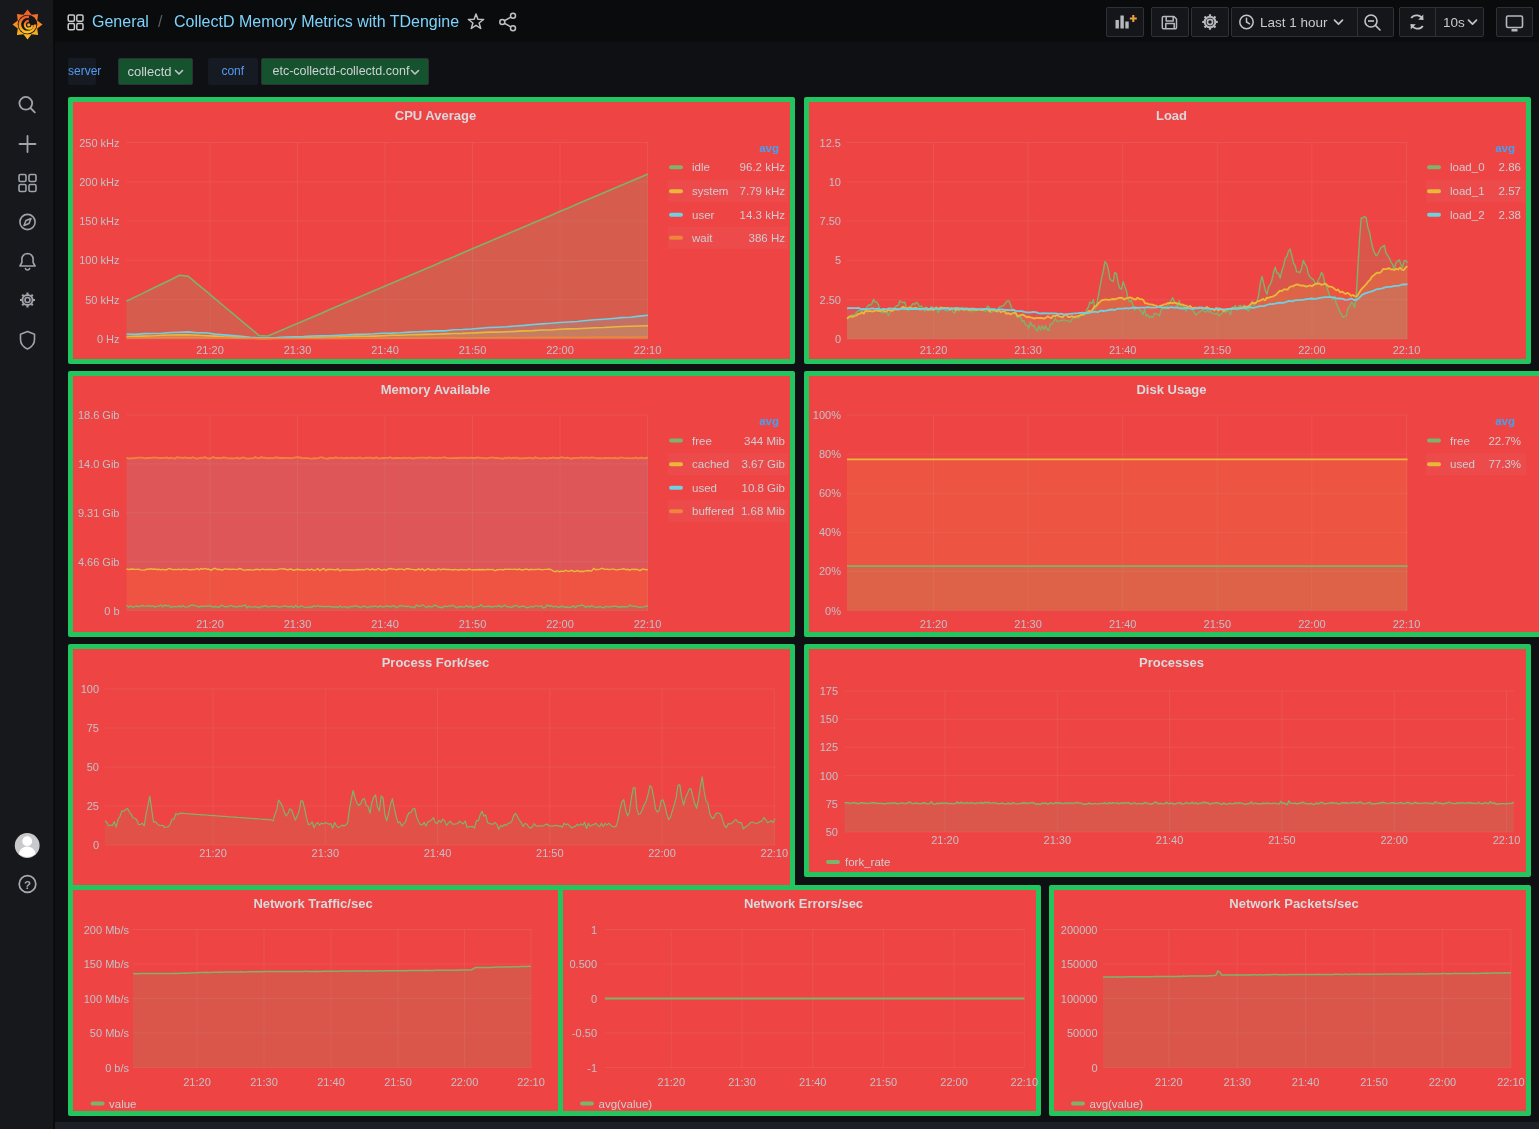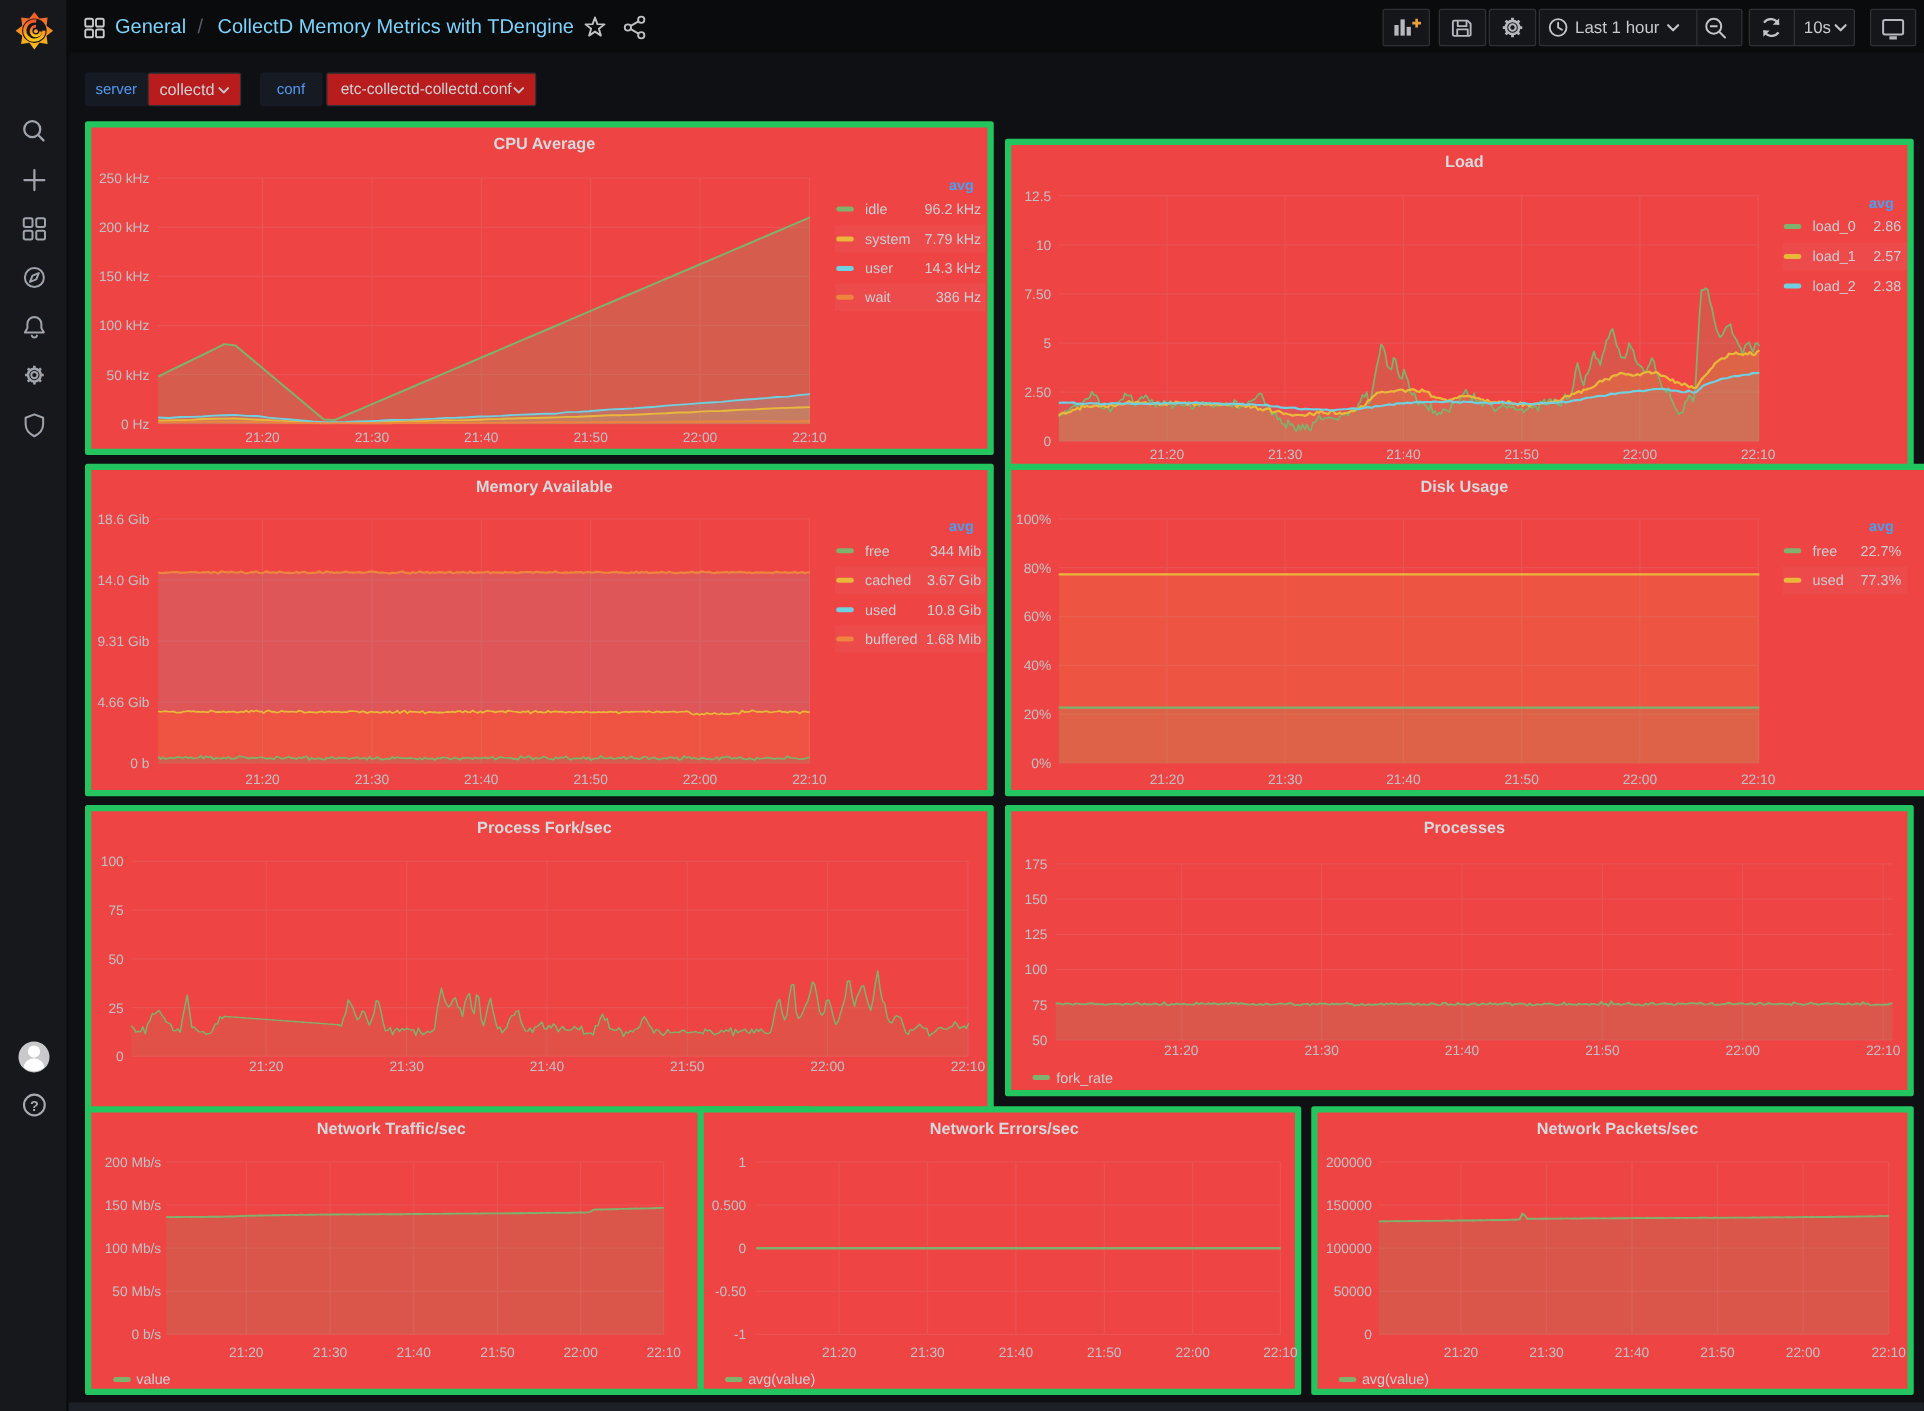--- a/index.html
+++ b/index.html
@@ -9,21 +9,21 @@
 #content { position:absolute; left:55px; top:42px; width:1484px; height:1087px; background:#0f1014; }
 #sidebar { position:absolute; left:0; top:0; width:55px; height:1129px; background:#17181b; border-right:2px solid #0a0b0d; }
 .p { position:absolute; background:#ef4444; border:5px solid #22c55e; border-radius:2px; }
 svg text.ax { font:11px "Liberation Sans",sans-serif; fill:#c0c2c7; }
 svg text.t { font:700 13px "Liberation Sans",sans-serif; fill:#d8d9dc; }
 svg text.lg { font:11.5px "Liberation Sans",sans-serif; fill:#cdced2; }
 svg text.lgh { font:700 11.5px "Liberation Sans",sans-serif; fill:#44a1f4; }
 .btn { position:absolute; height:30px; top:7px; background:#141619; border:1px solid #2e3136; border-radius:2px; }
 .crumb { position:absolute; top:13px; font-size:16px; color:#7dd3fc; }
 .chip { position:absolute; top:57.5px; height:27px; background:#161a22; border-radius:2px; color:#539af2; font-size:12px; line-height:27px; text-align:center; }
-.vinput { position:absolute; top:57.5px; height:27px; background:#b91c1c; border:1px solid #2e3136; border-radius:2px; color:#d0d1d5; font-size:13px; line-height:25px; }
+.vinput { position:absolute; top:57.5px; height:27px; background:#14532d; border:1px solid #2e3136; border-radius:2px; color:#d0d1d5; font-size:13px; line-height:25px; }
 </style>
 </head>
 <body>
 <div id="stage">
 <div id="navbar"></div>
 <div id="content"></div>
 <div id="sidebar"></div>
 
 <svg style="position:absolute;left:0;top:0" width="55" height="910" viewBox="0 0 55 910">
 
@@ -161,21 +161,21 @@
   <path d="M69.5 13.2 L73.5 17.2 L77.5 13.2" stroke="#c2c4c8" stroke-width="1.7" fill="none" stroke-linecap="round" stroke-linejoin="round"></path>
 </svg>
 <div class="btn" style="left:1496px;width:37px"></div>
 <svg style="position:absolute;left:1496px;top:7px" width="37" height="30" viewBox="0 0 37 30">
   <g stroke="#b6b8bd" stroke-width="1.6" fill="none" stroke-linejoin="round">
     <rect x="10.5" y="9" width="16" height="11.5" rx="1.5"></rect>
     <path d="M15.5 23.2 h6" stroke-width="2.6"></path>
   </g>
 </svg>
 
-<div class="chip" style="left:68px;width:50px">server</div>
+<div class="chip" style="left:68px;width:28px">server</div>
 <div class="vinput" style="left:117.5px;width:75.5px;padding-left:9px">collectd</div>
 <svg style="position:absolute;left:173px;top:66.5px" width="12" height="12" viewBox="0 0 12 12">
       <path d="M2.5 3.5 L6 7 L9.5 3.5" stroke="#c2c4c8" stroke-width="1.6" fill="none" stroke-linecap="round" stroke-linejoin="round"></path>
     </svg>
 <div class="chip" style="left:207.5px;width:50.5px">conf</div>
 <div class="vinput" style="left:260.5px;width:168px;padding-left:11px;font-size:12.5px">etc-collectd-collectd.conf</div>
 <svg style="position:absolute;left:409px;top:66.5px" width="12" height="12" viewBox="0 0 12 12">
       <path d="M2.5 3.5 L6 7 L9.5 3.5" stroke="#c2c4c8" stroke-width="1.6" fill="none" stroke-linecap="round" stroke-linejoin="round"></path>
     </svg>
 
@@ -213,21 +213,21 @@
         <text class="lg" x="713" y="94.2" text-anchor="end">7.79 kHz</text>
         <rect x="597" y="111.8" width="14" height="4" rx="2" fill="#6ed0e0"></rect>
         <text class="lg" x="620" y="117.8">user</text>
         <text class="lg" x="713" y="117.8" text-anchor="end">14.3 kHz</text>
         <rect x="596" y="125.8" width="120" height="22" fill="rgba(204,204,220,0.05)"></rect>
         <rect x="597" y="134.8" width="14" height="4" rx="2" fill="#ef843c"></rect>
         <text class="lg" x="620" y="140.8">wait</text>
         <text class="lg" x="713" y="140.8" text-anchor="end">386 Hz</text>
       </svg>
     </div>
-<div class="p" style="left:804px;top:111px;width:727px;height:267px">
+<div class="p" style="left:804px;top:97px;width:727px;height:267px">
       <svg style="position:absolute;left:-1px;top:-1px" width="727" height="267" viewBox="0 0 727 267">
         <text class="t" x="363.5" y="18.5" text-anchor="middle">Load</text>
         <path d="M39 41.5 H599.5 M39 80.8 H599.5 M39 120.1 H599.5 M39 159.4 H599.5 M39 198.7 H599.5 M39 238 H599.5 M125.5 41.5 V238 M220.1 41.5 V238 M314.7 41.5 V238 M409.3 41.5 V238 M503.9 41.5 V238 M598.5 41.5 V238" stroke="rgba(204,204,220,0.10)" fill="none" stroke-width="1"></path>
         <path d="M39 218.2 L40.7 216.9 L42.3 216.5 L44 213.8 L45.6 214.3 L47.3 213 L48.9 210.8 L50.6 209.7 L52.2 209.3 L53.9 210.1 L55.5 209.6 L57.2 208.7 L58.8 206.3 L60.5 204 L62.1 204.2 L63.8 202.9 L65.5 198.3 L67.1 201.1 L68.8 201 L70.4 203.6 L72.1 210.2 L73.7 211.6 L75.4 212 L77 209.9 L78.7 211.2 L80.3 214.5 L82 211.3 L83.6 208 L85.3 207.8 L86.9 206.6 L88.6 204.8 L90.3 204.5 L91.9 199.7 L93.6 201.2 L95.2 201.5 L96.9 201.2 L98.5 207 L100.2 209.8 L101.8 206.1 L103.5 204.5 L105.1 202.5 L106.8 203.5 L108.4 201.2 L110.1 202.8 L111.7 206.5 L113.4 204.8 L115.1 207.6 L116.7 210.5 L118.4 206.2 L120 207.5 L121.7 209.6 L123.3 205.6 L125 207.4 L126.6 207.6 L128.3 205.7 L129.9 211.6 L131.6 209.8 L133.2 208.2 L134.9 206.9 L136.6 208.8 L138.2 209.6 L139.9 209.8 L141.5 207.9 L143.2 206.4 L144.8 210.8 L146.5 212.2 L148.1 208.6 L149.8 208.8 L151.4 210 L153.1 206.9 L154.7 206.5 L156.4 209.3 L158 208.8 L159.7 207 L161.4 209 L163 211 L164.7 208.3 L166.3 210 L168 207.5 L169.6 209.2 L171.3 208.5 L172.9 207.2 L174.6 208.5 L176.2 209.7 L177.9 210.5 L179.5 205 L181.2 206.3 L182.8 211.7 L184.5 210.9 L186.2 207.6 L187.8 210 L189.5 208.9 L191.1 206 L192.8 205.9 L194.4 204.9 L196.1 204.1 L197.7 201.7 L199.4 199.9 L201 199.9 L202.7 204 L204.3 209 L206 208.4 L207.6 211.7 L209.3 216.7 L211 215.9 L212.6 215.5 L214.3 220.7 L215.9 219.5 L217.6 224 L219.2 224.2 L220.9 227.2 L222.5 221 L224.2 224.8 L225.8 224.1 L227.5 227.6 L229.1 230 L230.8 224.8 L232.4 229 L234.1 224.4 L235.8 228.4 L237.4 224.6 L239.1 228.4 L240.7 229.5 L242.4 223 L244 222.7 L245.7 220.6 L247.3 217.2 L249 220.4 L250.6 220.4 L252.3 219.3 L253.9 219.5 L255.6 218.9 L257.2 219.2 L258.9 219.9 L260.6 220 L262.2 221 L263.9 218.3 L265.5 215.9 L267.2 217.2 L268.8 215.2 L270.5 217.3 L272.1 214.1 L273.8 213.1 L275.4 213.9 L277.1 213.5 L278.7 208.6 L280.4 206 L282 200.9 L283.7 202.5 L285.4 198.7 L287 207.8 L288.7 204.2 L290.3 195.2 L292 185.6 L293.6 177.1 L295.3 170.1 L296.9 160.6 L298.6 162.6 L300.2 167.6 L301.9 177.9 L303.5 179.6 L305.2 180.5 L306.8 171.4 L308.5 172.6 L310.2 182.2 L311.8 187.2 L313.5 188 L315.1 180.6 L316.8 185.5 L318.4 189.4 L320.1 198.4 L321.7 200.9 L323.4 199.2 L325 204.1 L326.7 209.1 L328.3 206 L330 207.2 L331.7 208.7 L333.3 210.1 L335 213.7 L336.6 207.9 L338.3 215.3 L339.9 213.8 L341.6 217 L343.2 215.1 L344.9 216.3 L346.5 212.2 L348.2 212.8 L349.8 213.4 L351.5 214.7 L353.1 208.8 L354.8 207.4 L356.5 206.6 L358.1 207.7 L359.8 204.8 L361.4 201.6 L363.1 199.6 L364.7 196.7 L366.4 201 L368 201.4 L369.7 205.9 L371.3 199.7 L373 206.6 L374.6 205.5 L376.3 206 L377.9 210 L379.6 207.5 L381.3 205 L382.9 205.6 L384.6 208.7 L386.2 211.3 L387.9 214.1 L389.5 212.6 L391.2 211 L392.8 210.3 L394.5 208.5 L396.1 210.1 L397.8 211.3 L399.4 209.3 L401.1 211 L402.7 210.3 L404.4 212.6 L406.1 212.6 L407.7 212.8 L409.4 211.9 L411 215 L412.7 213 L414.3 212.1 L416 208.7 L417.6 211.6 L419.3 209.9 L420.9 210.5 L422.6 213.6 L424.2 206.2 L425.9 206.6 L427.5 204.6 L429.2 209.1 L430.9 204.9 L432.5 204.3 L434.2 207 L435.8 204.2 L437.5 208.6 L439.1 208.6 L440.8 209.9 L442.4 204.5 L444.1 200.3 L445.7 204.2 L447.4 203.2 L449 200.9 L450.7 193.7 L452.3 182.4 L454 175.4 L455.7 182.3 L457.3 189.1 L459 193.4 L460.6 185.5 L462.3 183.5 L463.9 179.1 L465.6 171.2 L467.2 166.1 L468.9 172 L470.5 172.2 L472.2 177.2 L473.8 169.6 L475.5 165.3 L477.1 157.4 L478.8 155.6 L480.5 150.1 L482.1 148.1 L483.8 154.5 L485.4 161.8 L487.1 164.3 L488.7 170.9 L490.4 170.9 L492 171.6 L493.7 166.7 L495.3 159.4 L497 163.2 L498.6 165.3 L500.3 172.7 L501.9 176 L503.6 177.3 L505.3 178.3 L506.9 181.6 L508.6 183.4 L510.2 179 L511.9 176 L513.5 171.4 L515.2 174.1 L516.8 182.4 L518.5 185.3 L520.1 190 L521.8 195.3 L523.4 197.1 L525.1 198.7 L526.8 195.3 L528.4 202.9 L530.1 206.2 L531.7 210.3 L533.4 213.3 L535 216.4 L536.7 215.3 L538.3 214.9 L540 206.9 L541.6 205.4 L543.3 201.2 L544.9 202.3 L546.6 206.5 L548.2 196.4 L549.9 165.6 L551.6 137.4 L553.2 116.9 L554.9 117.1 L556.5 115.6 L558.2 116.6 L559.8 126.1 L561.5 131.2 L563.1 139.7 L564.8 147.3 L566.4 151.4 L568.1 154.8 L569.7 153.3 L571.4 149.8 L573 146.5 L574.7 145.6 L576.4 144.4 L578 151.9 L579.7 154.5 L581.3 157.1 L583 161.1 L584.6 163.2 L586.3 168.9 L587.9 161.7 L589.6 160.1 L591.2 158.8 L592.9 163.3 L594.5 166.7 L596.2 159.9 L597.8 159.5 L599.5 161.8 L599.5 238 L39 238 Z" fill="#7eb26d" fill-opacity="0.17"></path>
         <path d="M39 217.5 L40.9 215.8 L42.7 215.2 L44.6 215.9 L46.5 215 L48.4 214.5 L50.2 212.9 L52.1 212.7 L54 211.3 L55.9 212.7 L57.7 209.3 L59.6 210.5 L61.5 209.8 L63.4 210.4 L65.2 210.5 L67.1 209.7 L69 209.4 L70.9 210.1 L72.7 210 L74.6 209.3 L76.5 210.4 L78.4 210.6 L80.2 208.8 L82.1 209.3 L84 210 L85.9 208.8 L87.7 208.2 L89.6 208.5 L91.5 208.4 L93.4 206.9 L95.2 205.9 L97.1 206.9 L99 207.4 L100.9 206.7 L102.7 206.6 L104.6 207.6 L106.5 207 L108.4 206.8 L110.2 208 L112.1 208.6 L114 207.8 L115.9 207.9 L117.7 207.1 L119.6 208.9 L121.5 208.4 L123.4 208.4 L125.2 209 L127.1 207.5 L129 207.1 L130.9 208 L132.7 206.3 L134.6 206.8 L136.5 207 L138.4 207.2 L140.2 206.9 L142.1 208.8 L144 207.3 L145.9 207.4 L147.7 209.3 L149.6 207.8 L151.5 208.3 L153.3 207.6 L155.2 208.6 L157.1 208.4 L159 208.2 L160.8 209.2 L162.7 208.1 L164.6 208.7 L166.5 208.3 L168.3 209.2 L170.2 208 L172.1 208.5 L174 209.2 L175.8 208.6 L177.7 208.2 L179.6 207.9 L181.5 210.6 L183.3 208.7 L185.2 209.2 L187.1 209.7 L189 210.5 L190.8 208.9 L192.7 211.3 L194.6 210.3 L196.5 210.1 L198.3 212.8 L200.2 212.1 L202.1 213.3 L204 212.5 L205.8 211.9 L207.7 211.9 L209.6 215.2 L211.5 214.6 L213.3 214 L215.2 213.7 L217.1 214.9 L219 216.2 L220.8 215.8 L222.7 216.4 L224.6 216.9 L226.5 217.6 L228.3 216.9 L230.2 216.8 L232.1 217 L234 217 L235.8 217.7 L237.7 216.9 L239.6 215.4 L241.5 216.3 L243.3 217.1 L245.2 214.7 L247.1 215.2 L249 213.8 L250.8 215.3 L252.7 215.6 L254.6 216.3 L256.5 214.1 L258.3 213.2 L260.2 216 L262.1 216 L263.9 215.1 L265.8 216.2 L267.7 215.5 L269.6 215.4 L271.4 214.7 L273.3 213.7 L275.2 213.9 L277.1 212 L278.9 211.8 L280.8 209.9 L282.7 210.6 L284.6 208.7 L286.4 205.4 L288.3 204.9 L290.2 202.4 L292.1 200.9 L293.9 199.1 L295.8 199 L297.7 198.4 L299.6 198.8 L301.4 198.8 L303.3 198.4 L305.2 198 L307.1 198.3 L308.9 197.6 L310.8 197 L312.7 196.6 L314.6 197.2 L316.4 198.5 L318.3 197.1 L320.2 196.9 L322.1 196.3 L323.9 197 L325.8 198.2 L327.7 198.5 L329.6 196.6 L331.4 198 L333.3 198.2 L335.2 198.9 L337.1 202.3 L338.9 202.3 L340.8 203.1 L342.7 203.3 L344.6 203.7 L346.4 204.3 L348.3 204.6 L350.2 206.1 L352.1 204.6 L353.9 204.6 L355.8 203.4 L357.7 203.4 L359.6 202.1 L361.4 201.8 L363.3 202.1 L365.2 201.9 L367.1 201.9 L368.9 202.3 L370.8 202.7 L372.7 203.6 L374.6 203.5 L376.4 204.4 L378.3 204.6 L380.2 206.4 L382 204.9 L383.9 206.6 L385.8 206.8 L387.7 206.7 L389.5 207 L391.4 206.3 L393.3 207 L395.2 207.4 L397 207.2 L398.9 205.9 L400.8 207.2 L402.7 208.4 L404.5 207.8 L406.4 209.4 L408.3 206.9 L410.2 209.6 L412 208.2 L413.9 208.3 L415.8 210.1 L417.7 208.5 L419.5 207.8 L421.4 208.1 L423.3 208.1 L425.2 207.4 L427 207.7 L428.9 207.3 L430.8 207.3 L432.7 206.4 L434.5 207.3 L436.4 205.3 L438.3 205.7 L440.2 205.6 L442 203.8 L443.9 202.1 L445.8 201.8 L447.7 202 L449.5 200.1 L451.4 200.1 L453.3 198.9 L455.2 198 L457 199.2 L458.9 196.6 L460.8 196.8 L462.7 195.9 L464.5 195.6 L466.4 194.8 L468.3 193.5 L470.2 191.2 L472 189.7 L473.9 190.1 L475.8 188.3 L477.7 188.4 L479.5 188.7 L481.4 186.2 L483.3 185.3 L485.2 185.3 L487 184.1 L488.9 183.3 L490.8 183.8 L492.6 184.6 L494.5 184.3 L496.4 184.9 L498.3 185.6 L500.1 185.2 L502 184.3 L503.9 185.3 L505.8 183.8 L507.6 183 L509.5 182.6 L511.4 182.4 L513.3 183.8 L515.1 183.3 L517 182.6 L518.9 183.8 L520.8 185.7 L522.6 185.7 L524.5 186.1 L526.4 187.7 L528.3 189.4 L530.1 188.5 L532 191.3 L533.9 190.6 L535.8 191.6 L537.6 193.1 L539.5 191.8 L541.4 193.1 L543.3 194.8 L545.1 194 L547 195.4 L548.9 195.4 L550.8 192.3 L552.6 189.4 L554.5 187 L556.4 185.2 L558.3 183.2 L560.1 180.6 L562 179 L563.9 175.7 L565.8 174.3 L567.6 172.8 L569.5 171.6 L571.4 171.9 L573.3 170.7 L575.1 168 L577 168.2 L578.9 168.1 L580.8 167 L582.6 168.3 L584.5 168.3 L586.4 169 L588.3 167.7 L590.1 168.5 L592 166.7 L593.9 168.7 L595.8 169 L597.6 166.5 L599.5 165.2 L599.5 238 L39 238 Z" fill="#eab839" fill-opacity="0.15"></path>
         <path d="M39 207.3 L41.8 207 L44.6 207.1 L47.4 207.2 L50.3 206.9 L53.1 208.1 L55.9 207.9 L58.7 208.2 L61.5 207.8 L64.3 207.4 L67.2 207.8 L70 207.7 L72.8 208.7 L75.6 207.9 L78.4 208.4 L81.2 207.4 L84.1 207.7 L86.9 207.7 L89.7 208.1 L92.5 207.8 L95.3 207.7 L98.1 208.1 L101 208.1 L103.8 207.9 L106.6 208 L109.4 208 L112.2 207.8 L115 207.9 L117.9 207.3 L120.7 208.2 L123.5 207.2 L126.3 207.7 L129.1 207.6 L131.9 207.9 L134.8 207.4 L137.6 207.5 L140.4 207.4 L143.2 207.7 L146 207.5 L148.8 206.9 L151.7 207.5 L154.5 207.9 L157.3 207.4 L160.1 207.8 L162.9 207.6 L165.7 207.6 L168.6 208.1 L171.4 208.7 L174.2 208.2 L177 207.9 L179.8 208.3 L182.6 208.1 L185.5 208.1 L188.3 208.9 L191.1 208.4 L193.9 208.4 L196.7 208.8 L199.5 209 L202.4 209.2 L205.2 208.9 L208 209.9 L210.8 210.2 L213.6 210.1 L216.4 210.9 L219.3 211.3 L222.1 211.3 L224.9 211 L227.7 211.1 L230.5 212.1 L233.3 212.5 L236.2 212.1 L239 212.3 L241.8 212.5 L244.6 212.4 L247.4 212.4 L250.2 212.8 L253.1 212.6 L255.9 213.3 L258.7 213.3 L261.5 212.8 L264.3 212.6 L267.1 212.4 L270 212.2 L272.8 211.9 L275.6 211.7 L278.4 212.4 L281.2 211.8 L284 211.1 L286.9 210.7 L289.7 211.2 L292.5 209.7 L295.3 210 L298.1 209.6 L300.9 209 L303.8 208.5 L306.6 209 L309.4 207.7 L312.2 207.7 L315 207.7 L317.8 207.1 L320.7 207.5 L323.5 206.8 L326.3 206.5 L329.1 206.8 L331.9 206.7 L334.7 206.6 L337.6 206.5 L340.4 206.2 L343.2 206.6 L346 206.7 L348.8 206.3 L351.6 205.7 L354.5 206.7 L357.3 206.4 L360.1 207.2 L362.9 206.2 L365.7 206.6 L368.5 206.4 L371.4 207.1 L374.2 207.6 L377 207 L379.8 207 L382.6 207.7 L385.4 207.9 L388.3 207.2 L391.1 207.4 L393.9 206.3 L396.7 207.6 L399.5 207.7 L402.3 207.6 L405.2 208.3 L408 208.2 L410.8 207.3 L413.6 208.1 L416.4 208.3 L419.2 208.5 L422.1 207.6 L424.9 207.5 L427.7 207.5 L430.5 207.7 L433.3 207.3 L436.1 207 L439 207.1 L441.8 206.2 L444.6 206.9 L447.4 206.3 L450.2 205.5 L453 205.1 L455.9 205.1 L458.7 204 L461.5 203.2 L464.3 203 L467.1 202.6 L469.9 201.9 L472.8 201.6 L475.6 201.8 L478.4 200.9 L481.2 199.9 L484 200.3 L486.8 199.4 L489.7 199.1 L492.5 198.9 L495.3 198.8 L498.1 198.1 L500.9 197.8 L503.7 197.5 L506.6 198 L509.4 197.3 L512.2 196.8 L515 196.3 L517.8 196.2 L520.6 196.1 L523.5 196.2 L526.3 196.6 L529.1 197.5 L531.9 197.4 L534.7 197.9 L537.5 198.8 L540.4 198.7 L543.2 197.5 L546 199 L548.8 198.8 L551.6 196.3 L554.4 193.6 L557.3 192.4 L560.1 191.3 L562.9 190.6 L565.7 189.6 L568.5 188.3 L571.3 187.8 L574.2 187.4 L577 186.4 L579.8 185.8 L582.6 185.9 L585.4 185.2 L588.2 184.8 L591.1 184.7 L593.9 183.5 L596.7 183.5 L599.5 183.2 L599.5 238 L39 238 Z" fill="#6ed0e0" fill-opacity="0.10"></path>
         <path d="M39 218.2 L40.7 216.9 L42.3 216.5 L44 213.8 L45.6 214.3 L47.3 213 L48.9 210.8 L50.6 209.7 L52.2 209.3 L53.9 210.1 L55.5 209.6 L57.2 208.7 L58.8 206.3 L60.5 204 L62.1 204.2 L63.8 202.9 L65.5 198.3 L67.1 201.1 L68.8 201 L70.4 203.6 L72.1 210.2 L73.7 211.6 L75.4 212 L77 209.9 L78.7 211.2 L80.3 214.5 L82 211.3 L83.6 208 L85.3 207.8 L86.9 206.6 L88.6 204.8 L90.3 204.5 L91.9 199.7 L93.6 201.2 L95.2 201.5 L96.9 201.2 L98.5 207 L100.2 209.8 L101.8 206.1 L103.5 204.5 L105.1 202.5 L106.8 203.5 L108.4 201.2 L110.1 202.8 L111.7 206.5 L113.4 204.8 L115.1 207.6 L116.7 210.5 L118.4 206.2 L120 207.5 L121.7 209.6 L123.3 205.6 L125 207.4 L126.6 207.6 L128.3 205.7 L129.9 211.6 L131.6 209.8 L133.2 208.2 L134.9 206.9 L136.6 208.8 L138.2 209.6 L139.9 209.8 L141.5 207.9 L143.2 206.4 L144.8 210.8 L146.5 212.2 L148.1 208.6 L149.8 208.8 L151.4 210 L153.1 206.9 L154.7 206.5 L156.4 209.3 L158 208.8 L159.7 207 L161.4 209 L163 211 L164.7 208.3 L166.3 210 L168 207.5 L169.6 209.2 L171.3 208.5 L172.9 207.2 L174.6 208.5 L176.2 209.7 L177.9 210.5 L179.5 205 L181.2 206.3 L182.8 211.7 L184.5 210.9 L186.2 207.6 L187.8 210 L189.5 208.9 L191.1 206 L192.8 205.9 L194.4 204.9 L196.1 204.1 L197.7 201.7 L199.4 199.9 L201 199.9 L202.7 204 L204.3 209 L206 208.4 L207.6 211.7 L209.3 216.7 L211 215.9 L212.6 215.5 L214.3 220.7 L215.9 219.5 L217.6 224 L219.2 224.2 L220.9 227.2 L222.5 221 L224.2 224.8 L225.8 224.1 L227.5 227.6 L229.1 230 L230.8 224.8 L232.4 229 L234.1 224.4 L235.8 228.4 L237.4 224.6 L239.1 228.4 L240.7 229.5 L242.4 223 L244 222.7 L245.7 220.6 L247.3 217.2 L249 220.4 L250.6 220.4 L252.3 219.3 L253.9 219.5 L255.6 218.9 L257.2 219.2 L258.9 219.9 L260.6 220 L262.2 221 L263.9 218.3 L265.5 215.9 L267.2 217.2 L268.8 215.2 L270.5 217.3 L272.1 214.1 L273.8 213.1 L275.4 213.9 L277.1 213.5 L278.7 208.6 L280.4 206 L282 200.9 L283.7 202.5 L285.4 198.7 L287 207.8 L288.7 204.2 L290.3 195.2 L292 185.6 L293.6 177.1 L295.3 170.1 L296.9 160.6 L298.6 162.6 L300.2 167.6 L301.9 177.9 L303.5 179.6 L305.2 180.5 L306.8 171.4 L308.5 172.6 L310.2 182.2 L311.8 187.2 L313.5 188 L315.1 180.6 L316.8 185.5 L318.4 189.4 L320.1 198.4 L321.7 200.9 L323.4 199.2 L325 204.1 L326.7 209.1 L328.3 206 L330 207.2 L331.7 208.7 L333.3 210.1 L335 213.7 L336.6 207.9 L338.3 215.3 L339.9 213.8 L341.6 217 L343.2 215.1 L344.9 216.3 L346.5 212.2 L348.2 212.8 L349.8 213.4 L351.5 214.7 L353.1 208.8 L354.8 207.4 L356.5 206.6 L358.1 207.7 L359.8 204.8 L361.4 201.6 L363.1 199.6 L364.7 196.7 L366.4 201 L368 201.4 L369.7 205.9 L371.3 199.7 L373 206.6 L374.6 205.5 L376.3 206 L377.9 210 L379.6 207.5 L381.3 205 L382.9 205.6 L384.6 208.7 L386.2 211.3 L387.9 214.1 L389.5 212.6 L391.2 211 L392.8 210.3 L394.5 208.5 L396.1 210.1 L397.8 211.3 L399.4 209.3 L401.1 211 L402.7 210.3 L404.4 212.6 L406.1 212.6 L407.7 212.8 L409.4 211.9 L411 215 L412.7 213 L414.3 212.1 L416 208.7 L417.6 211.6 L419.3 209.9 L420.9 210.5 L422.6 213.6 L424.2 206.2 L425.9 206.6 L427.5 204.6 L429.2 209.1 L430.9 204.9 L432.5 204.3 L434.2 207 L435.8 204.2 L437.5 208.6 L439.1 208.6 L440.8 209.9 L442.4 204.5 L444.1 200.3 L445.7 204.2 L447.4 203.2 L449 200.9 L450.7 193.7 L452.3 182.4 L454 175.4 L455.7 182.3 L457.3 189.1 L459 193.4 L460.6 185.5 L462.3 183.5 L463.9 179.1 L465.6 171.2 L467.2 166.1 L468.9 172 L470.5 172.2 L472.2 177.2 L473.8 169.6 L475.5 165.3 L477.1 157.4 L478.8 155.6 L480.5 150.1 L482.1 148.1 L483.8 154.5 L485.4 161.8 L487.1 164.3 L488.7 170.9 L490.4 170.9 L492 171.6 L493.7 166.7 L495.3 159.4 L497 163.2 L498.6 165.3 L500.3 172.7 L501.9 176 L503.6 177.3 L505.3 178.3 L506.9 181.6 L508.6 183.4 L510.2 179 L511.9 176 L513.5 171.4 L515.2 174.1 L516.8 182.4 L518.5 185.3 L520.1 190 L521.8 195.3 L523.4 197.1 L525.1 198.7 L526.8 195.3 L528.4 202.9 L530.1 206.2 L531.7 210.3 L533.4 213.3 L535 216.4 L536.7 215.3 L538.3 214.9 L540 206.9 L541.6 205.4 L543.3 201.2 L544.9 202.3 L546.6 206.5 L548.2 196.4 L549.9 165.6 L551.6 137.4 L553.2 116.9 L554.9 117.1 L556.5 115.6 L558.2 116.6 L559.8 126.1 L561.5 131.2 L563.1 139.7 L564.8 147.3 L566.4 151.4 L568.1 154.8 L569.7 153.3 L571.4 149.8 L573 146.5 L574.7 145.6 L576.4 144.4 L578 151.9 L579.7 154.5 L581.3 157.1 L583 161.1 L584.6 163.2 L586.3 168.9 L587.9 161.7 L589.6 160.1 L591.2 158.8 L592.9 163.3 L594.5 166.7 L596.2 159.9 L597.8 159.5 L599.5 161.8" stroke="#7eb26d" stroke-width="1.4" fill="none" stroke-linejoin="round"></path>
         <path d="M39 217.5 L40.9 215.8 L42.7 215.2 L44.6 215.9 L46.5 215 L48.4 214.5 L50.2 212.9 L52.1 212.7 L54 211.3 L55.9 212.7 L57.7 209.3 L59.6 210.5 L61.5 209.8 L63.4 210.4 L65.2 210.5 L67.1 209.7 L69 209.4 L70.9 210.1 L72.7 210 L74.6 209.3 L76.5 210.4 L78.4 210.6 L80.2 208.8 L82.1 209.3 L84 210 L85.9 208.8 L87.7 208.2 L89.6 208.5 L91.5 208.4 L93.4 206.9 L95.2 205.9 L97.1 206.9 L99 207.4 L100.9 206.7 L102.7 206.6 L104.6 207.6 L106.5 207 L108.4 206.8 L110.2 208 L112.1 208.6 L114 207.8 L115.9 207.9 L117.7 207.1 L119.6 208.9 L121.5 208.4 L123.4 208.4 L125.2 209 L127.1 207.5 L129 207.1 L130.9 208 L132.7 206.3 L134.6 206.8 L136.5 207 L138.4 207.2 L140.2 206.9 L142.1 208.8 L144 207.3 L145.9 207.4 L147.7 209.3 L149.6 207.8 L151.5 208.3 L153.3 207.6 L155.2 208.6 L157.1 208.4 L159 208.2 L160.8 209.2 L162.7 208.1 L164.6 208.7 L166.5 208.3 L168.3 209.2 L170.2 208 L172.1 208.5 L174 209.2 L175.8 208.6 L177.7 208.2 L179.6 207.9 L181.5 210.6 L183.3 208.7 L185.2 209.2 L187.1 209.7 L189 210.5 L190.8 208.9 L192.7 211.3 L194.6 210.3 L196.5 210.1 L198.3 212.8 L200.2 212.1 L202.1 213.3 L204 212.5 L205.8 211.9 L207.7 211.9 L209.6 215.2 L211.5 214.6 L213.3 214 L215.2 213.7 L217.1 214.9 L219 216.2 L220.8 215.8 L222.7 216.4 L224.6 216.9 L226.5 217.6 L228.3 216.9 L230.2 216.8 L232.1 217 L234 217 L235.8 217.7 L237.7 216.9 L239.6 215.4 L241.5 216.3 L243.3 217.1 L245.2 214.7 L247.1 215.2 L249 213.8 L250.8 215.3 L252.7 215.6 L254.6 216.3 L256.5 214.1 L258.3 213.2 L260.2 216 L262.1 216 L263.9 215.1 L265.8 216.2 L267.7 215.5 L269.6 215.4 L271.4 214.7 L273.3 213.7 L275.2 213.9 L277.1 212 L278.9 211.8 L280.8 209.9 L282.7 210.6 L284.6 208.7 L286.4 205.4 L288.3 204.9 L290.2 202.4 L292.1 200.9 L293.9 199.1 L295.8 199 L297.7 198.4 L299.6 198.8 L301.4 198.8 L303.3 198.4 L305.2 198 L307.1 198.3 L308.9 197.6 L310.8 197 L312.7 196.6 L314.6 197.2 L316.4 198.5 L318.3 197.1 L320.2 196.9 L322.1 196.3 L323.9 197 L325.8 198.2 L327.7 198.5 L329.6 196.6 L331.4 198 L333.3 198.2 L335.2 198.9 L337.1 202.3 L338.9 202.3 L340.8 203.1 L342.7 203.3 L344.6 203.7 L346.4 204.3 L348.3 204.6 L350.2 206.1 L352.1 204.6 L353.9 204.6 L355.8 203.4 L357.7 203.4 L359.6 202.1 L361.4 201.8 L363.3 202.1 L365.2 201.9 L367.1 201.9 L368.9 202.3 L370.8 202.7 L372.7 203.6 L374.6 203.5 L376.4 204.4 L378.3 204.6 L380.2 206.4 L382 204.9 L383.9 206.6 L385.8 206.8 L387.7 206.7 L389.5 207 L391.4 206.3 L393.3 207 L395.2 207.4 L397 207.2 L398.9 205.9 L400.8 207.2 L402.7 208.4 L404.5 207.8 L406.4 209.4 L408.3 206.9 L410.2 209.6 L412 208.2 L413.9 208.3 L415.8 210.1 L417.7 208.5 L419.5 207.8 L421.4 208.1 L423.3 208.1 L425.2 207.4 L427 207.7 L428.9 207.3 L430.8 207.3 L432.7 206.4 L434.5 207.3 L436.4 205.3 L438.3 205.7 L440.2 205.6 L442 203.8 L443.9 202.1 L445.8 201.8 L447.7 202 L449.5 200.1 L451.4 200.1 L453.3 198.9 L455.2 198 L457 199.2 L458.9 196.6 L460.8 196.8 L462.7 195.9 L464.5 195.6 L466.4 194.8 L468.3 193.5 L470.2 191.2 L472 189.7 L473.9 190.1 L475.8 188.3 L477.7 188.4 L479.5 188.7 L481.4 186.2 L483.3 185.3 L485.2 185.3 L487 184.1 L488.9 183.3 L490.8 183.8 L492.6 184.6 L494.5 184.3 L496.4 184.9 L498.3 185.6 L500.1 185.2 L502 184.3 L503.9 185.3 L505.8 183.8 L507.6 183 L509.5 182.6 L511.4 182.4 L513.3 183.8 L515.1 183.3 L517 182.6 L518.9 183.8 L520.8 185.7 L522.6 185.7 L524.5 186.1 L526.4 187.7 L528.3 189.4 L530.1 188.5 L532 191.3 L533.9 190.6 L535.8 191.6 L537.6 193.1 L539.5 191.8 L541.4 193.1 L543.3 194.8 L545.1 194 L547 195.4 L548.9 195.4 L550.8 192.3 L552.6 189.4 L554.5 187 L556.4 185.2 L558.3 183.2 L560.1 180.6 L562 179 L563.9 175.7 L565.8 174.3 L567.6 172.8 L569.5 171.6 L571.4 171.9 L573.3 170.7 L575.1 168 L577 168.2 L578.9 168.1 L580.8 167 L582.6 168.3 L584.5 168.3 L586.4 169 L588.3 167.7 L590.1 168.5 L592 166.7 L593.9 168.7 L595.8 169 L597.6 166.5 L599.5 165.2" stroke="#eab839" stroke-width="1.8" fill="none" stroke-linejoin="round"></path>
         <path d="M39 207.3 L41.8 207 L44.6 207.1 L47.4 207.2 L50.3 206.9 L53.1 208.1 L55.9 207.9 L58.7 208.2 L61.5 207.8 L64.3 207.4 L67.2 207.8 L70 207.7 L72.8 208.7 L75.6 207.9 L78.4 208.4 L81.2 207.4 L84.1 207.7 L86.9 207.7 L89.7 208.1 L92.5 207.8 L95.3 207.7 L98.1 208.1 L101 208.1 L103.8 207.9 L106.6 208 L109.4 208 L112.2 207.8 L115 207.9 L117.9 207.3 L120.7 208.2 L123.5 207.2 L126.3 207.7 L129.1 207.6 L131.9 207.9 L134.8 207.4 L137.6 207.5 L140.4 207.4 L143.2 207.7 L146 207.5 L148.8 206.9 L151.7 207.5 L154.5 207.9 L157.3 207.4 L160.1 207.8 L162.9 207.6 L165.7 207.6 L168.6 208.1 L171.4 208.7 L174.2 208.2 L177 207.9 L179.8 208.3 L182.6 208.1 L185.5 208.1 L188.3 208.9 L191.1 208.4 L193.9 208.4 L196.7 208.8 L199.5 209 L202.4 209.2 L205.2 208.9 L208 209.9 L210.8 210.2 L213.6 210.1 L216.4 210.9 L219.3 211.3 L222.1 211.3 L224.9 211 L227.7 211.1 L230.5 212.1 L233.3 212.5 L236.2 212.1 L239 212.3 L241.8 212.5 L244.6 212.4 L247.4 212.4 L250.2 212.8 L253.1 212.6 L255.9 213.3 L258.7 213.3 L261.5 212.8 L264.3 212.6 L267.1 212.4 L270 212.2 L272.8 211.9 L275.6 211.7 L278.4 212.4 L281.2 211.8 L284 211.1 L286.9 210.7 L289.7 211.2 L292.5 209.7 L295.3 210 L298.1 209.6 L300.9 209 L303.8 208.5 L306.6 209 L309.4 207.7 L312.2 207.7 L315 207.7 L317.8 207.1 L320.7 207.5 L323.5 206.8 L326.3 206.5 L329.1 206.8 L331.9 206.7 L334.7 206.6 L337.6 206.5 L340.4 206.2 L343.2 206.6 L346 206.7 L348.8 206.3 L351.6 205.7 L354.5 206.7 L357.3 206.4 L360.1 207.2 L362.9 206.2 L365.7 206.6 L368.5 206.4 L371.4 207.1 L374.2 207.6 L377 207 L379.8 207 L382.6 207.7 L385.4 207.9 L388.3 207.2 L391.1 207.4 L393.9 206.3 L396.7 207.6 L399.5 207.7 L402.3 207.6 L405.2 208.3 L408 208.2 L410.8 207.3 L413.6 208.1 L416.4 208.3 L419.2 208.5 L422.1 207.6 L424.9 207.5 L427.7 207.5 L430.5 207.7 L433.3 207.3 L436.1 207 L439 207.1 L441.8 206.2 L444.6 206.9 L447.4 206.3 L450.2 205.5 L453 205.1 L455.9 205.1 L458.7 204 L461.5 203.2 L464.3 203 L467.1 202.6 L469.9 201.9 L472.8 201.6 L475.6 201.8 L478.4 200.9 L481.2 199.9 L484 200.3 L486.8 199.4 L489.7 199.1 L492.5 198.9 L495.3 198.8 L498.1 198.1 L500.9 197.8 L503.7 197.5 L506.6 198 L509.4 197.3 L512.2 196.8 L515 196.3 L517.8 196.2 L520.6 196.1 L523.5 196.2 L526.3 196.6 L529.1 197.5 L531.9 197.4 L534.7 197.9 L537.5 198.8 L540.4 198.7 L543.2 197.5 L546 199 L548.8 198.8 L551.6 196.3 L554.4 193.6 L557.3 192.4 L560.1 191.3 L562.9 190.6 L565.7 189.6 L568.5 188.3 L571.3 187.8 L574.2 187.4 L577 186.4 L579.8 185.8 L582.6 185.9 L585.4 185.2 L588.2 184.8 L591.1 184.7 L593.9 183.5 L596.7 183.5 L599.5 183.2" stroke="#6ed0e0" stroke-width="1.8" fill="none" stroke-linejoin="round"></path>
         <text class="ax" x="33" y="45.5" text-anchor="end">12.5</text>

